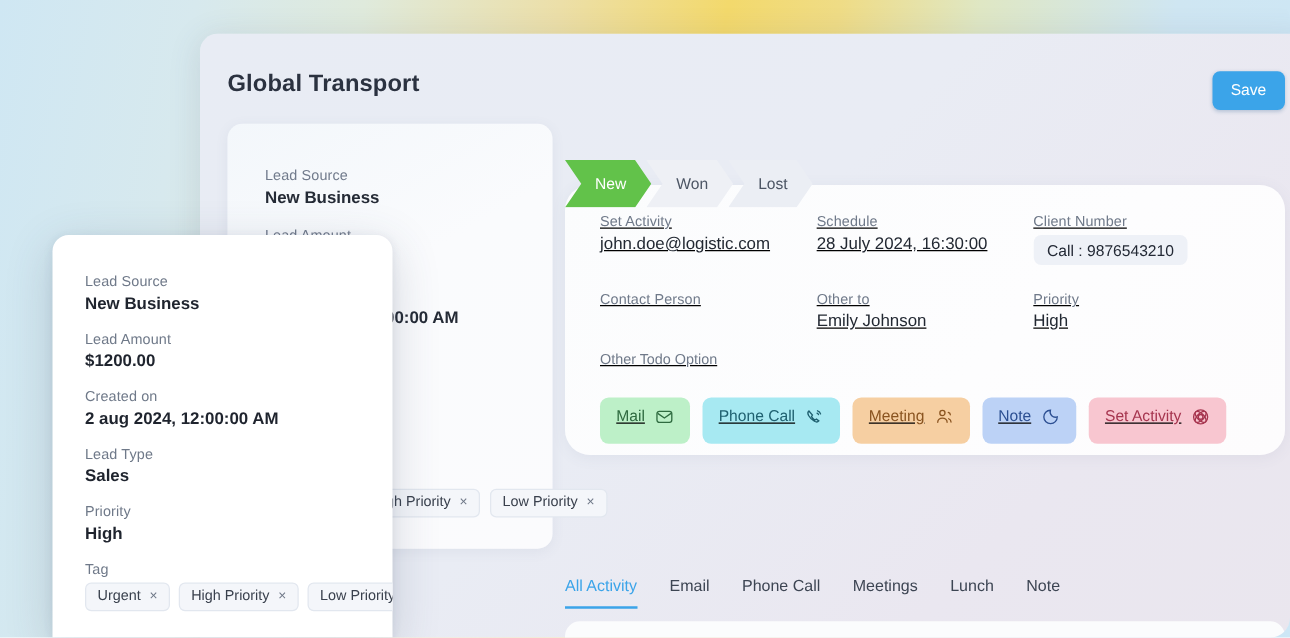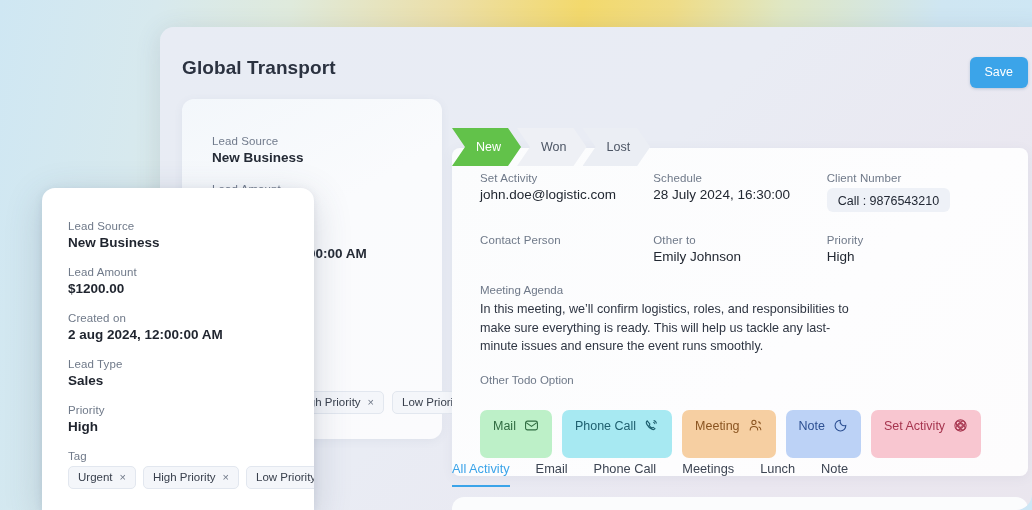--- a/index.html
+++ b/index.html
@@ -111,25 +111,26 @@
   .step:nth-child(2){ background:#eef0f5; z-index:2;}
   .step:nth-child(3){ background:#ebeef4; }
   .step:nth-child(4){ background:#e9ecf3; }
   .step:nth-child(5){ background:#e8ebf2; }
 
   
   .detail-card {
     position: absolute;
     left: 292px; top: 121px;
     width: 576px;
-    height: 328px;
+    height: 216px;
     background: linear-gradient(135deg, #fbfcfd 0%, #fdfdfe 60%, #fdfcfd 100%);
-    border-radius: 8px;
+    border-radius: 20px;
     box-shadow: 0 2px 12px rgba(80,95,125,.07);
     padding: 24px 28px;
+    text-decoration: underline;
   }
   .grid3 {
     display: grid;
     grid-template-columns: 1fr 1fr 1fr;
     row-gap: 22px;
     margin-bottom: 4px;
   }
   .grid3 .field-label { font-size: 11.5px; color: #6f7989; }
   .grid3 .field-value { font-size: 13.5px; color: #222832; font-weight: normal; }
 
@@ -149,23 +150,23 @@
     font-size: 12.6px;
     color: #2e3542;
     line-height: 1.48;
     max-width: 375px;
   }
 
   .todo { margin-top: 18px; }
   .todo-label { font-size: 11.5px; color: #6f7989; margin-bottom: 24px; }
   .pills { display: flex; gap: 10px; }
   .pill {
-    display: inline-flex; align-items: flex-end; gap: 8px;
+    display: inline-flex; align-items: flex-start; gap: 8px;
     border-radius: 7px;
-    padding: 8px 13px 25px;
+    padding: 8px 13px 14px;
     font-size: 12.5px;
     cursor: pointer;
     white-space: nowrap;
   }
   .pill svg { display: block; }
   .pill-mail   { background: #bdf0c8; color: #2f6b40; }
   .pill-phone  { background: #a7e9f2; color: #1f6070; }
   .pill-meet   { background: #f6cfa2; color: #8a5420; }
   .pill-note   { background: #bcd2f6; color: #2c4f92; }
   .pill-act    { background: #f8c6d0; color: #a6354f; }
@@ -285,24 +286,20 @@
       <div>
         <div class="field-label">Other to</div>
         <div class="field-value">Emily Johnson</div>
       </div>
       <div>
         <div class="field-label">Priority</div>
         <div class="field-value">High</div>
       </div>
     </div>
 
-    <div class="agenda">
-      <div class="agenda-label">Meeting Agenda</div>
-      <div class="agenda-text">In this meeting, we’ll confirm logistics, roles, and responsibilities to make sure everything is ready. This will help us tackle any last-minute issues and ensure the event runs smoothly.</div>
-    </div>
 
     <div class="todo">
       <div class="todo-label">Other Todo Option</div>
       <div class="pills">
           <div class="pill pill-mail" style="background: rgb(189, 240, 200); color: rgb(47, 107, 64);">
             <span>Mail</span>
             <span>
               <svg width="15" height="15" viewBox="0 0 24 24" fill="none" stroke="currentColor" stroke-width="1.7">
                 <rect x="2.5" y="5" width="19" height="14" rx="3"></rect>
                 <path d="M3.5 7.5l8.5 6 8.5-6"></path>

